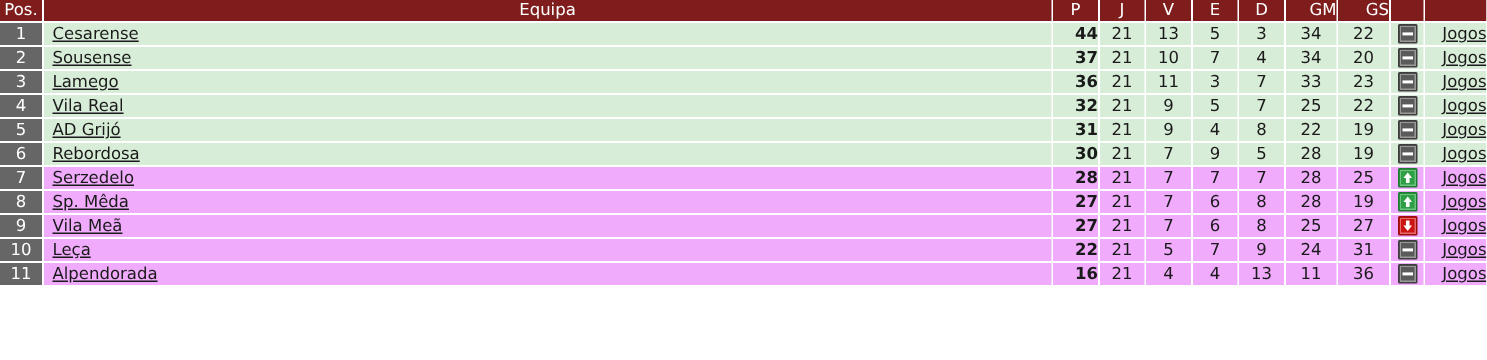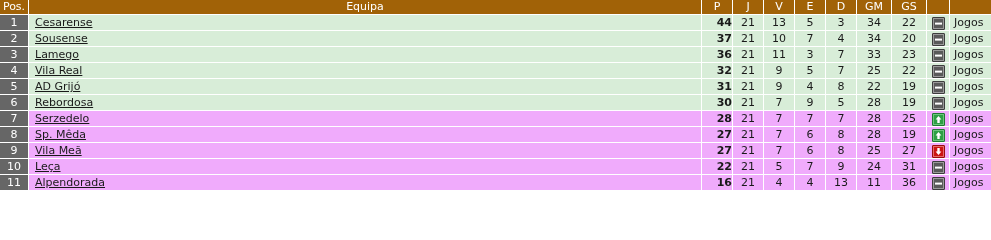--- a/index.html
+++ b/index.html
@@ -16,37 +16,37 @@
 
   table.standings {
     border-collapse: collapse;
     border-spacing: 0;
     width: 991px;
     table-layout: fixed;
   }
 
   
   thead th {
-    background: #a16207;
+    background: #7f1d1d;
     color: #ffffff;
     font-size: 11px;
     font-weight: normal;
     height: 14px;
     line-height: 14px;
     padding: 0;
     text-align: center;
     border-right: 1px solid #ffffff;
     border-bottom: 1px solid #ffffff;
     white-space: nowrap;
     overflow: hidden;
   }
   thead th.h-pos { width: 28px; }
   thead th.h-team { width: 672px; }
   thead th.h-num  { width: 30px; }
-  thead th.h-num2 { width: 34px; }
+  thead th.h-num2 { width: 34px; text-align: right; }
   thead th.h-mov  { width: 22px; border-right: 1px solid #ffffff; }
   thead th.h-games{ width: 41px; border-right: none; }
 
   
   tbody td {
     font-size: 11px;
     height: 15px;
     line-height: 15px;
     padding: 0;
     border-right: 1px solid #ffffff;
@@ -72,23 +72,24 @@
     font-weight: bold;
   }
   td.c-num {
     text-align: center;
   }
   td.c-mov {
     text-align: center;
     vertical-align: middle;
   }
   td.c-games {
-    text-align: left;
+    text-align: right;
     padding-left: 4px;
     border-right: none;
+    text-decoration: underline;
   }
 
   
   tr.zone-top td:not(.c-pos)  { background: #D8EDD8; }
   tr.zone-mid td:not(.c-pos)  { background: #f0abfc; }
 
   
   .mov {
     display: inline-block;
     width: 11px;

